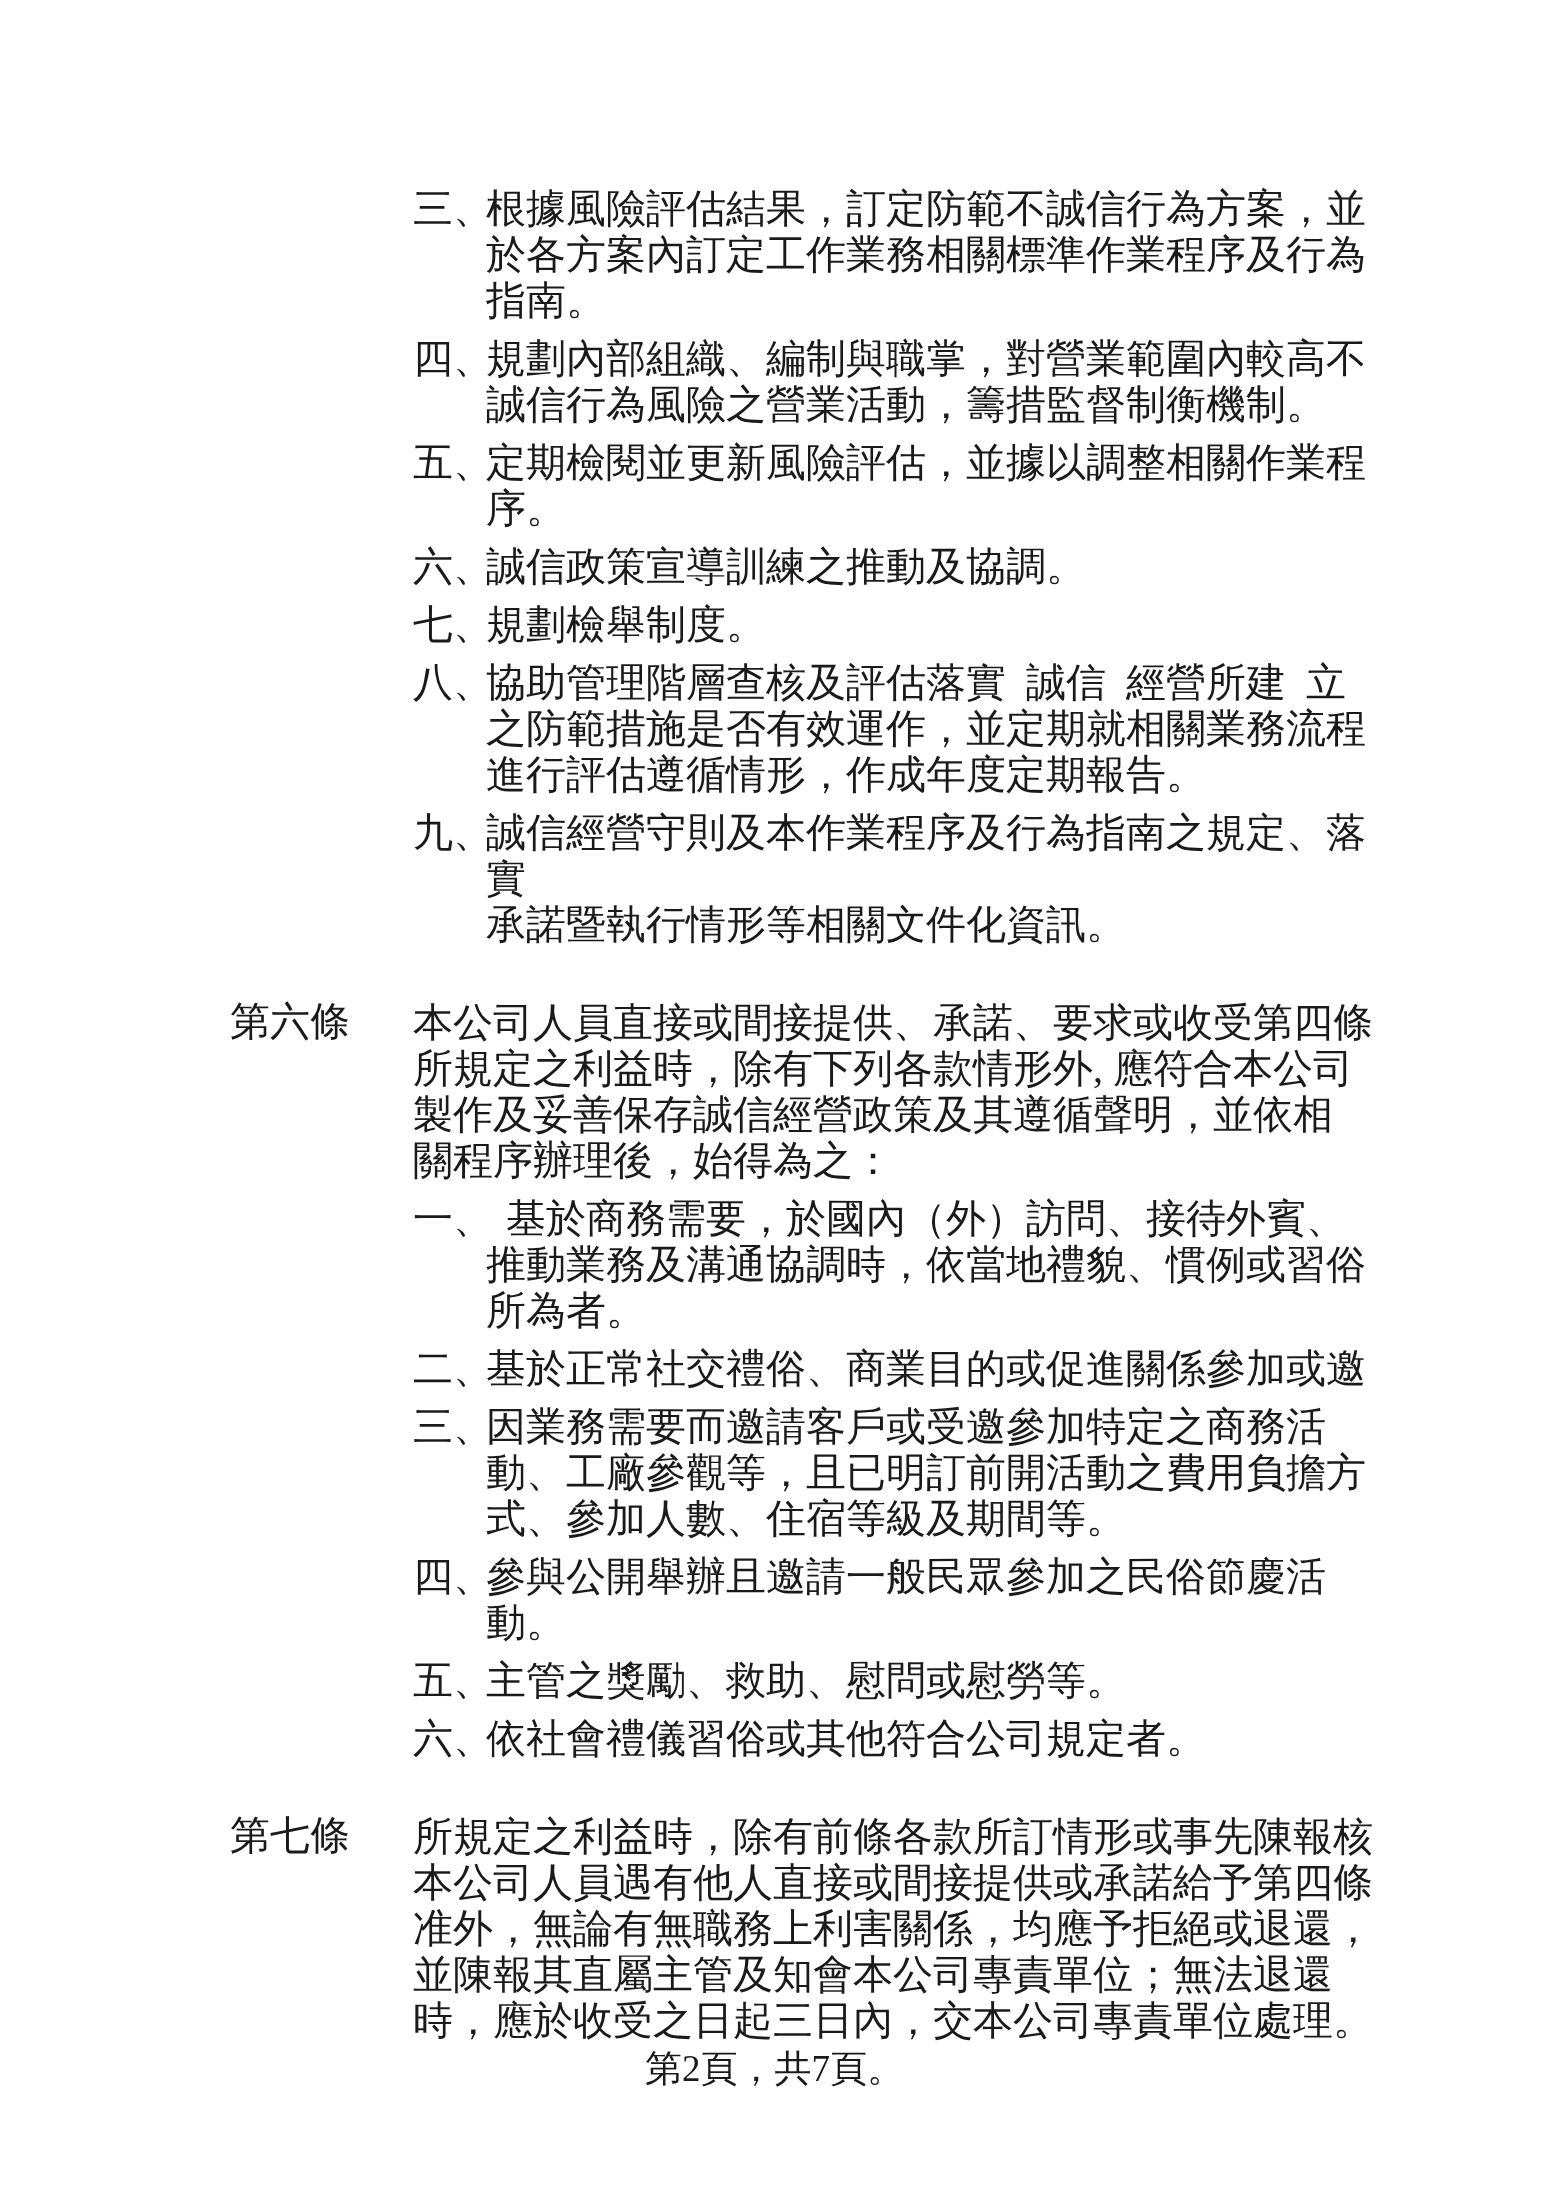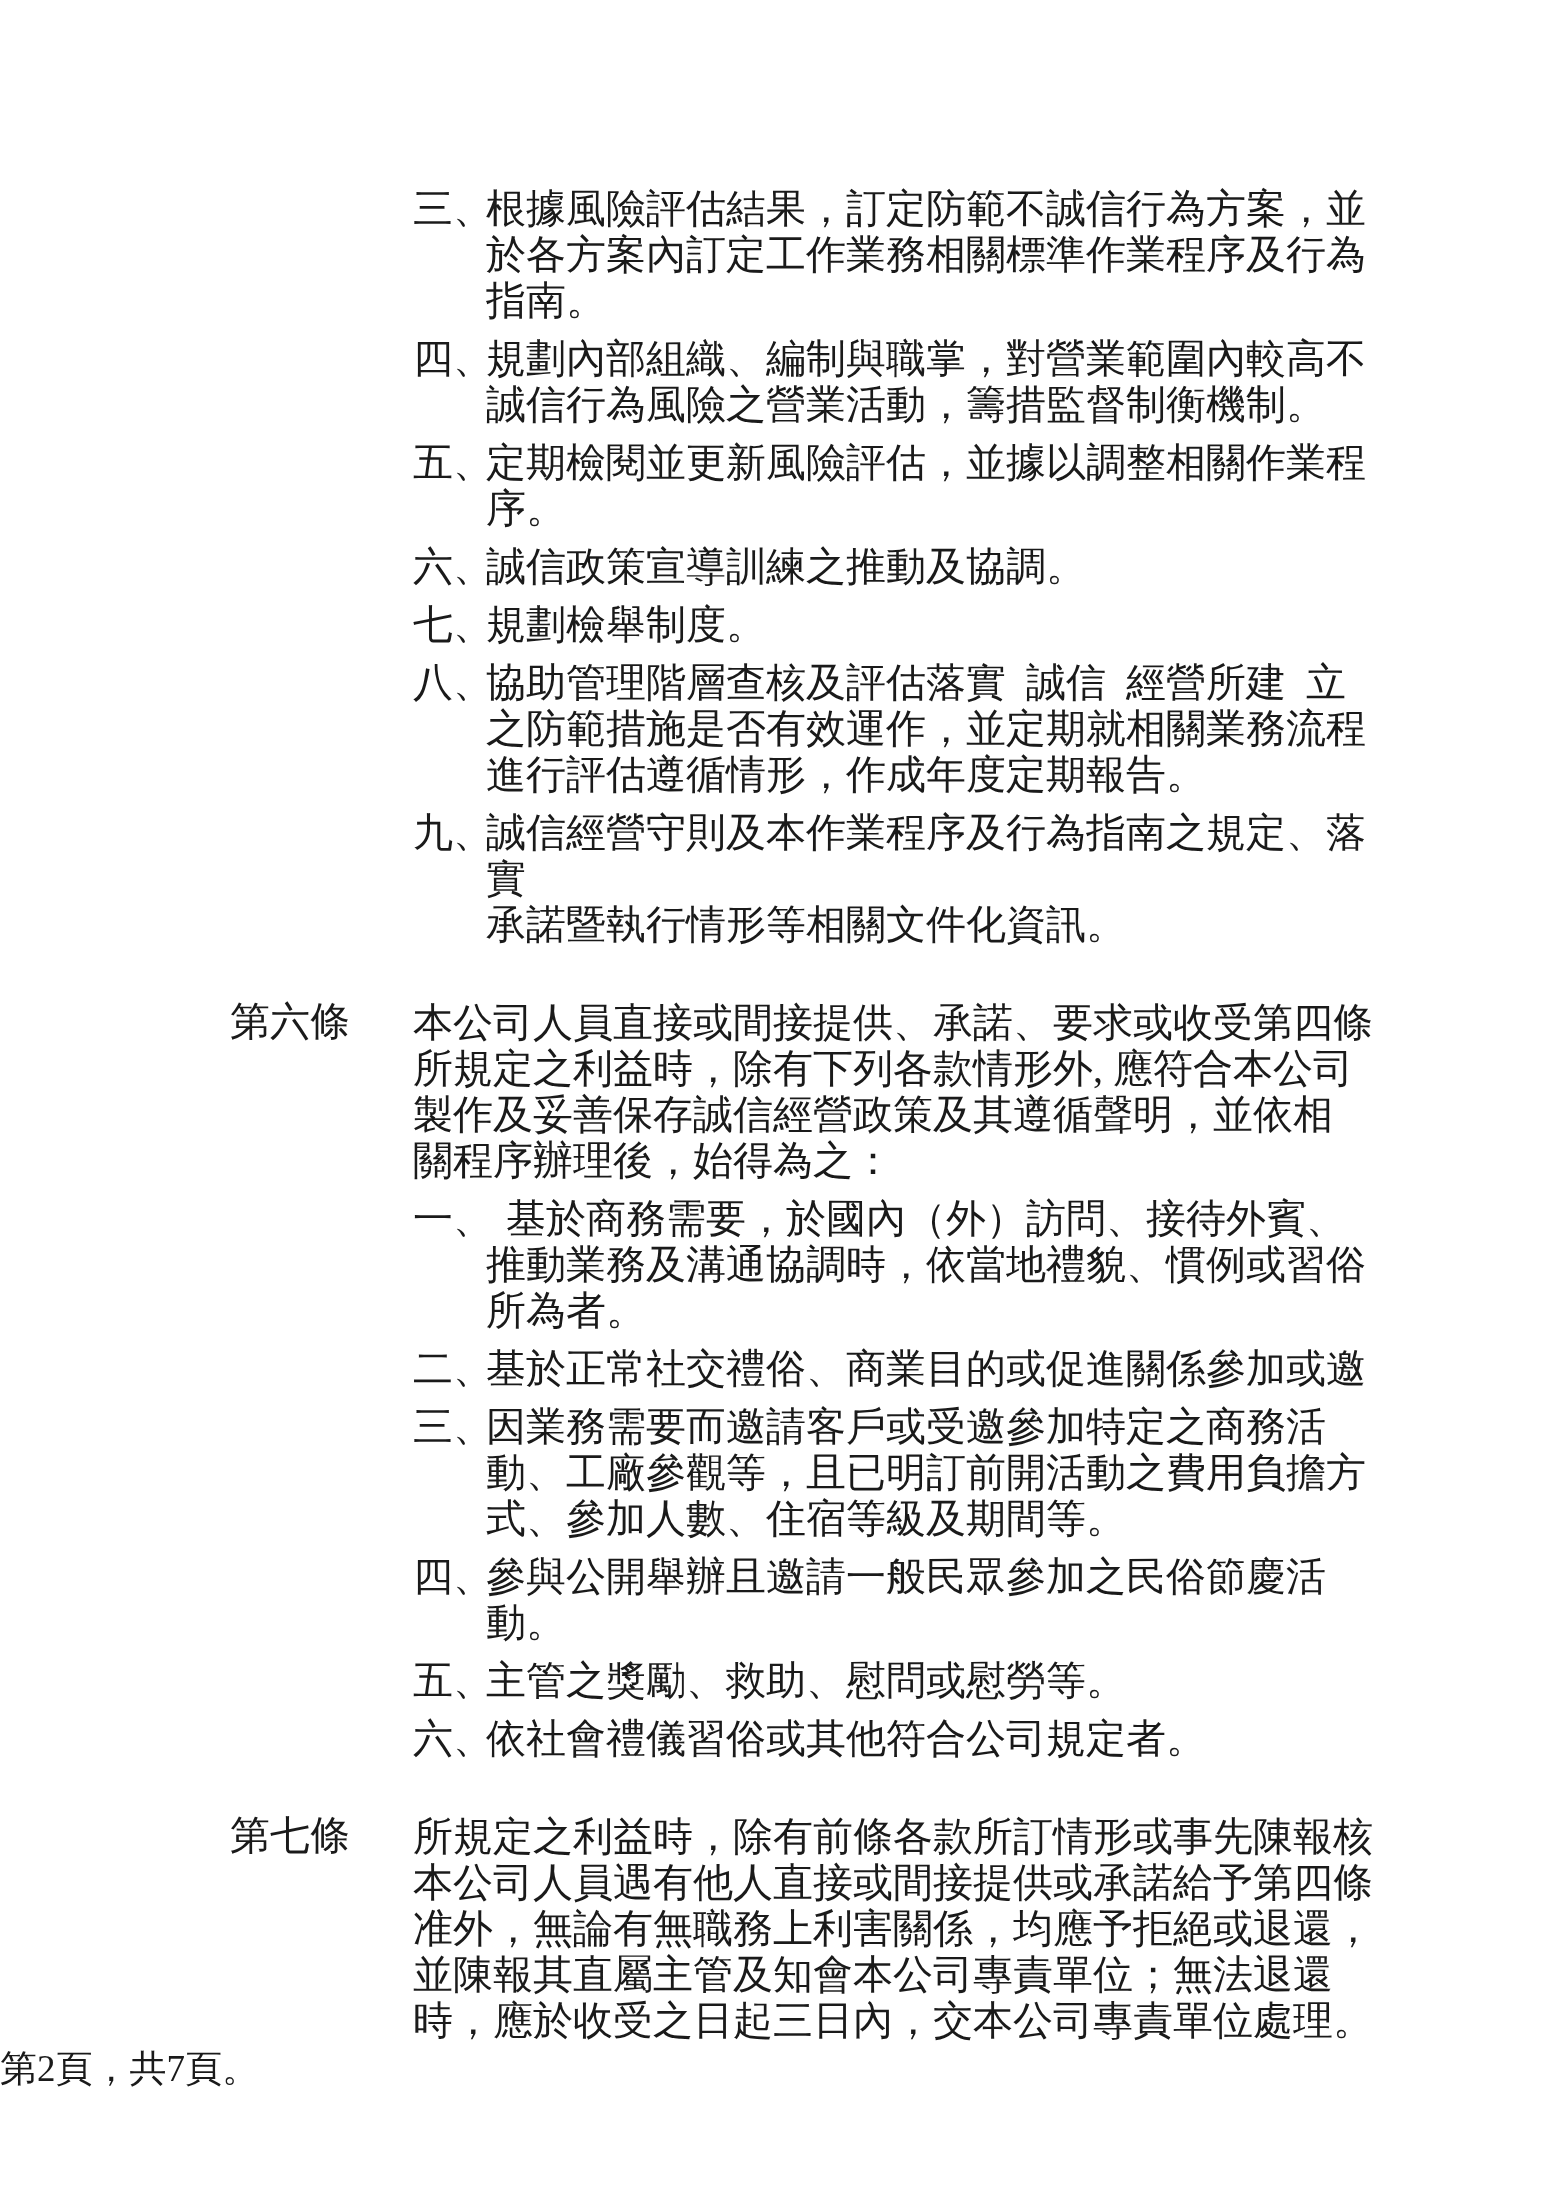--- a/index.html
+++ b/index.html
@@ -55,20 +55,21 @@
     width: 890px;
   }
   .line {
     white-space: pre-wrap;
   }
   .footer {
     position: absolute;
     top: 2046px;
     left: 0;
     width: 1549px;
+    text-align: center;
     font-size: 37px;
     line-height: 46px;
   }
 </style>
 </head>
 <body>
 
 <main class="page" style="color: rgb(26, 26, 26); background: rgb(255, 255, 255);">
   <div class="doc" id="doc">
       <div class="item">

